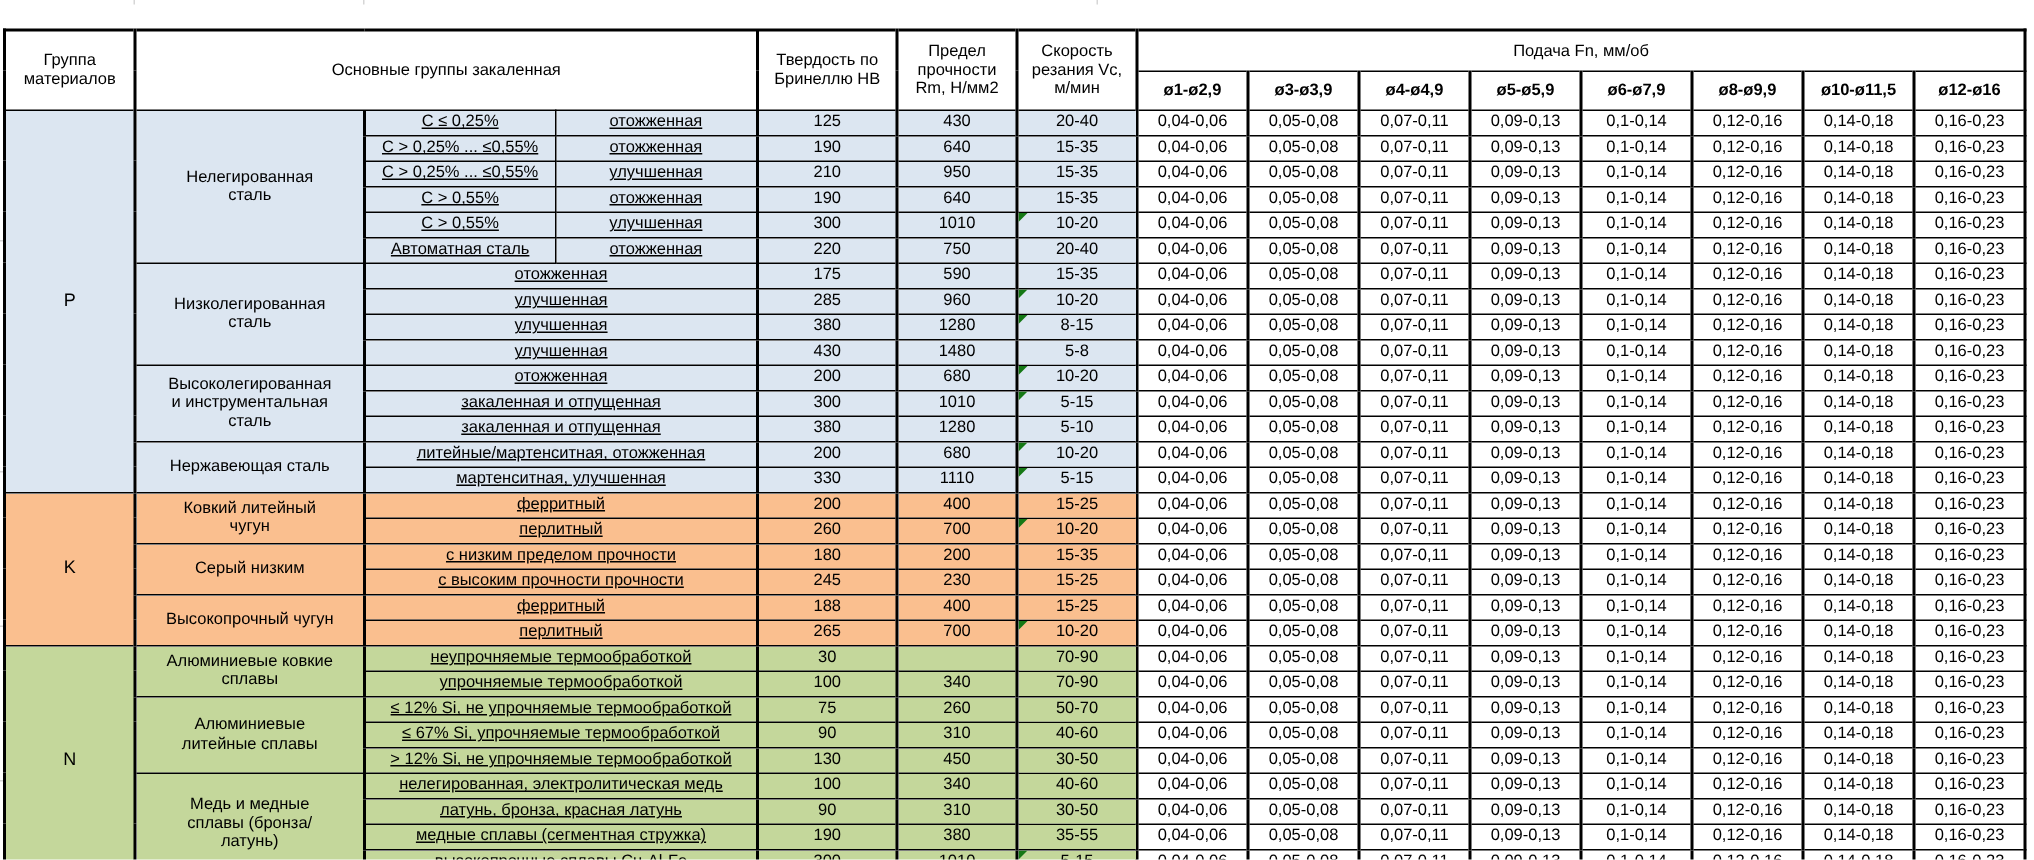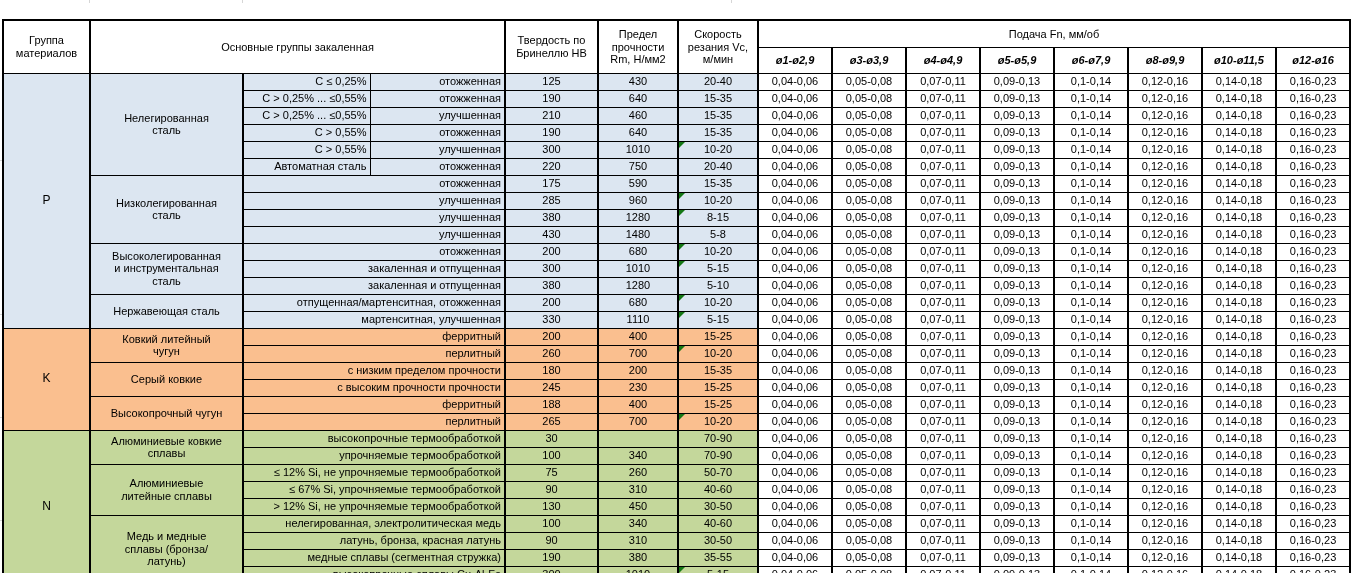--- a/index.html
+++ b/index.html
@@ -14,25 +14,25 @@
     border:2px solid #000;
   }
   td, th {
     border:1px solid #000; padding:0 3px; font-size:11px; line-height:1.12;
     height:17px; overflow:hidden; white-space:nowrap; color:#000;
     vertical-align:middle;
   }
   thead tr.h1 th { height:27px; }
   thead tr.h2 th { height:26px; }
   th { font-weight:normal; white-space:normal; text-align:center; background:#fff; }
-  th.dia { font-weight:bold; white-space:nowrap;font-style:italic; }
+  th.dia { font-weight:bold; white-space:nowrap; }
   .mL { border-left-width:2px; }
   td.letter { text-align:center; font-size:12px; }
   td.gname  { text-align:center; white-space:normal; padding:0 19px; }
-  td.cond   { text-align:right; }
+  td.cond   { text-align:center;text-decoration:underline; }
   td.num    { text-align:center; padding:0 1px; }
   td.vc     { position:relative; }
   td.vc.flag::before {
     content:""; position:absolute; left:0; top:0; width:0; height:0;
     border-top:6px solid var(--c-flag); border-right:6px solid transparent;
   }
   td.feed   { text-align:center; padding:0 1px; background:#fff; }
   tr.g-p td.shade { background:var(--c-p); }
   tr.g-k td.shade { background:var(--c-k); }
   tr.g-n td.shade { background:var(--c-n); }
@@ -121,21 +121,21 @@
         <td class="feed mL">0,09-0,13</td>
         <td class="feed mL">0,1-0,14</td>
         <td class="feed mL">0,12-0,16</td>
         <td class="feed mL">0,14-0,18</td>
         <td class="feed mL">0,16-0,23</td>
       </tr>
       <tr class="g-p">
         <td class="cond shade mL">C &gt; 0,25% ... ≤0,55%</td>
         <td class="cond shade">улучшенная</td>
         <td class="num shade mL">210</td>
-        <td class="num shade mL">460</td>
+        <td class="num shade mL">950</td>
         <td class="num shade mL vc">15-35</td>
         <td class="feed mL">0,04-0,06</td>
         <td class="feed mL">0,05-0,08</td>
         <td class="feed mL">0,07-0,11</td>
         <td class="feed mL">0,09-0,13</td>
         <td class="feed mL">0,1-0,14</td>
         <td class="feed mL">0,12-0,16</td>
         <td class="feed mL">0,14-0,18</td>
         <td class="feed mL">0,16-0,23</td>
       </tr>
@@ -279,21 +279,21 @@
         <td class="feed mL">0,05-0,08</td>
         <td class="feed mL">0,07-0,11</td>
         <td class="feed mL">0,09-0,13</td>
         <td class="feed mL">0,1-0,14</td>
         <td class="feed mL">0,12-0,16</td>
         <td class="feed mL">0,14-0,18</td>
         <td class="feed mL">0,16-0,23</td>
       </tr>
       <tr class="g-p">
         <td rowspan="2" class="gname shade mL">Нержавеющая сталь</td>
-        <td colspan="2" class="cond shade mL">отпущенная/мартенситная, отожженная</td>
+        <td colspan="2" class="cond shade mL">литейные/мартенситная, отожженная</td>
         <td class="num shade mL">200</td>
         <td class="num shade mL">680</td>
         <td class="num shade mL vc flag">10-20</td>
         <td class="feed mL">0,04-0,06</td>
         <td class="feed mL">0,05-0,08</td>
         <td class="feed mL">0,07-0,11</td>
         <td class="feed mL">0,09-0,13</td>
         <td class="feed mL">0,1-0,14</td>
         <td class="feed mL">0,12-0,16</td>
         <td class="feed mL">0,14-0,18</td>
@@ -337,21 +337,21 @@
         <td class="feed mL">0,04-0,06</td>
         <td class="feed mL">0,05-0,08</td>
         <td class="feed mL">0,07-0,11</td>
         <td class="feed mL">0,09-0,13</td>
         <td class="feed mL">0,1-0,14</td>
         <td class="feed mL">0,12-0,16</td>
         <td class="feed mL">0,14-0,18</td>
         <td class="feed mL">0,16-0,23</td>
       </tr>
       <tr class="g-k">
-        <td rowspan="2" class="gname shade mL">Серый ковкие</td>
+        <td rowspan="2" class="gname shade mL">Серый низким</td>
         <td colspan="2" class="cond shade mL">с низким пределом прочности</td>
         <td class="num shade mL">180</td>
         <td class="num shade mL">200</td>
         <td class="num shade mL vc">15-35</td>
         <td class="feed mL">0,04-0,06</td>
         <td class="feed mL">0,05-0,08</td>
         <td class="feed mL">0,07-0,11</td>
         <td class="feed mL">0,09-0,13</td>
         <td class="feed mL">0,1-0,14</td>
         <td class="feed mL">0,12-0,16</td>
@@ -397,21 +397,21 @@
         <td class="feed mL">0,07-0,11</td>
         <td class="feed mL">0,09-0,13</td>
         <td class="feed mL">0,1-0,14</td>
         <td class="feed mL">0,12-0,16</td>
         <td class="feed mL">0,14-0,18</td>
         <td class="feed mL">0,16-0,23</td>
       </tr>
       <tr class="g-n">
         <td rowspan="9" class="letter shade">N</td>
         <td rowspan="2" class="gname shade mL">Алюминиевые ковкие сплавы</td>
-        <td colspan="2" class="cond shade mL">высокопрочные термообработкой</td>
+        <td colspan="2" class="cond shade mL">неупрочняемые термообработкой</td>
         <td class="num shade mL">30</td>
         <td class="num shade mL"></td>
         <td class="num shade mL vc">70-90</td>
         <td class="feed mL">0,04-0,06</td>
         <td class="feed mL">0,05-0,08</td>
         <td class="feed mL">0,07-0,11</td>
         <td class="feed mL">0,09-0,13</td>
         <td class="feed mL">0,1-0,14</td>
         <td class="feed mL">0,12-0,16</td>
         <td class="feed mL">0,14-0,18</td>

